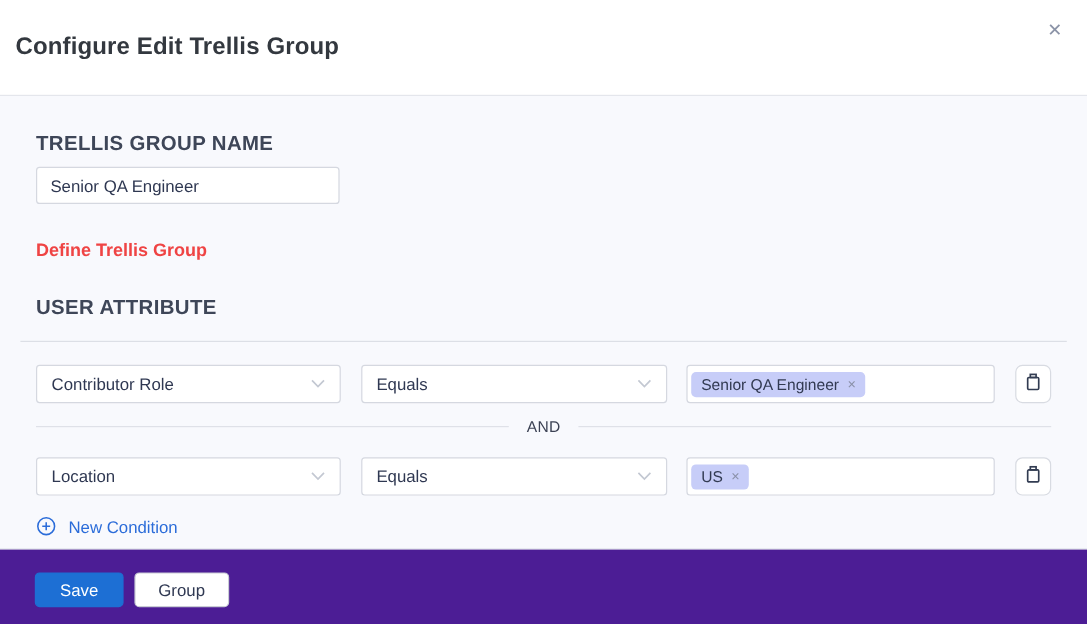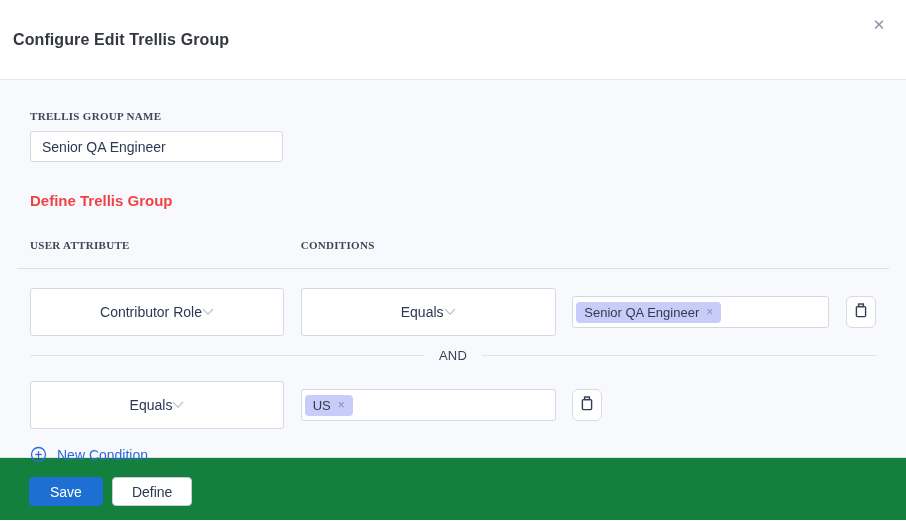--- a/index.html
+++ b/index.html
@@ -1,54 +1,54 @@
 <!DOCTYPE html>
 <html><head>
 <meta charset="utf-8">
 <style>
   html,body { margin:0; padding:0; background:#fff; font-family:"Liberation Sans", sans-serif; }
   .modal { width:906px; height:521px; background:#fff; position:relative; box-sizing:border-box; overflow:hidden; }
 
   
   .modal-header { height:80px; box-sizing:border-box; border-bottom:1px solid #e4e6ec; display:flex; align-items:center; padding-left:13px; background:#fff; }
-  .modal-title { font-size:16px; font-weight:700; color:#33383f; letter-spacing:.1px; }
+  .modal-title { font-size:20px; font-weight:700; color:#33383f; letter-spacing:.1px; }
   .close-btn { position:absolute; top:14px; right:16px; width:22px; height:22px; display:flex; align-items:center; justify-content:center; color:#8b93a7; font-size:15px; cursor:pointer; background:none; border:none; padding:0; }
 
   
   .modal-body { background:#f8f9fd; height:378px; box-sizing:border-box; border-bottom:1px solid #dde0e8; padding:30px 30px 0 30px; }
 
-  .field-label { font-size:11px; font-weight:700; color:#3e4658; letter-spacing:.3px;font-family:Liberation Serif, serif; }
+  .field-label { font-size:17px; font-weight:700; color:#3e4658; letter-spacing:.3px; }
   .name-input { display:block; margin-top:9px; width:253px; height:31px; box-sizing:border-box; border:1px solid #d5d8e0; border-radius:3px; background:#fff; padding:0 11px; font-size:14px; color:#2f3852; font-family:"Liberation Sans", sans-serif; outline:none; }
 
   .section-heading { margin-top:30px; font-size:15px; font-weight:700; color:#ef4444; }
 
   .cond-grid { display:grid; grid-template-columns:254px 255px 257px 30px; justify-content:space-between; align-items:center; }
   .headers-row { margin-top:30px; }
   .divider { height:1px; background:#dcdfe6; margin:17px -13px 0 -13px; }
   .row { margin-top:19px; }
 
-  .select-box { height:48px; box-sizing:border-box; background:#fff; border:1px solid #d5d8e0; border-radius:3px; display:flex; align-items:center; justify-content:center; padding:0 12px; font-size:14px; color:#2f3852; cursor:pointer; }
+  .select-box { height:32px; box-sizing:border-box; background:#fff; border:1px solid #d5d8e0; border-radius:3px; display:flex; align-items:center; justify-content:space-between; padding:0 12px; font-size:14px; color:#2f3852; cursor:pointer; }
   .chevron { display:flex; align-items:center; }
 
   .value-box { height:32px; box-sizing:border-box; background:#fff; border:1px solid #d5d8e0; border-radius:3px; display:flex; align-items:center; padding:0 3px; cursor:text; }
   .tag { background:#c7cdf8; color:#323a52; border-radius:4px; padding:4px 8px; font-size:13px; display:inline-flex; align-items:center; gap:7px; line-height:1; white-space:nowrap; }
   .tag-x { color:#8a90a8; font-size:12px; cursor:pointer; line-height:1; }
 
   .trash-btn { width:30px; height:32px; box-sizing:border-box; background:#fff; border:1px solid #d8dbe2; border-radius:6px; display:flex; align-items:center; justify-content:center; cursor:pointer; padding:0; }
 
   .and-sep { display:flex; align-items:center; margin-top:10px; margin-bottom:-1px; height:18px; }
   .and-line { flex:1; height:1px; background:#dfe1e8; }
   .and-text { margin:0 15px; font-size:13px; color:#3c4254; font-weight:500; letter-spacing:.2px;text-align:right; }
   .row2 { margin-top:18px; }
 
   .new-condition { margin-top:17px; display:inline-flex; align-items:center; gap:10px; color:#2b6cd9; font-size:14px; cursor:pointer; }
   .new-condition .plus { display:flex; align-items:center; }
 
   
-  .modal-footer { height:62px; box-sizing:border-box; background:#15803d; display:flex; align-items:flex-start; padding:19px 0 0 29px; gap:9px; }
+  .modal-footer { height:62px; box-sizing:border-box; background:#4c1d95; display:flex; align-items:flex-start; padding:19px 0 0 29px; gap:9px; }
   .btn { height:29px; box-sizing:border-box; border-radius:4px; font-size:14px; font-family:"Liberation Sans", sans-serif; cursor:pointer; display:inline-flex; align-items:center; }
   .btn-primary { background:#1d6fd4; color:#fff; border:1px solid #1d6fd4; padding:0 20px; }
   .btn-secondary { background:#fff; color:#2f3852; border:1px solid #c9ccd5; padding:0 19px; }
 </style>
 </head>
 <body>
 
 <div class="modal">
 
   <div class="modal-header">
@@ -58,21 +58,20 @@
 
   <div class="modal-body">
 
     <div class="field-label">TRELLIS GROUP NAME</div>
     <input class="name-input" type="text" value="Senior QA Engineer" style="">
 
     <div class="section-heading">Define Trellis Group</div>
 
     <div class="cond-grid headers-row">
       <div class="field-label">USER ATTRIBUTE</div>
-      <div class="field-label">CONDITIONS</div>
       <div></div>
     </div>
 
     <div class="divider"></div>
 
     
     <div class="cond-grid row">
       <div class="select-box">
         <span>Contributor Role</span>
         <span class="chevron">
@@ -108,20 +107,28 @@
     
     <div class="and-sep">
       <div class="and-line"></div>
       <div class="and-text">AND</div>
       <div class="and-line"></div>
     </div>
 
     
     <div class="cond-grid row2">
       <div class="select-box">
+        <span>Location</span>
+        <span class="chevron">
+          <svg width="12" height="8" viewBox="0 0 12 8">
+              <polyline points="1,1 6,6.2 11,1" fill="none" stroke="#c3c8d2" stroke-width="1.4"></polyline>
+            </svg>
+        </span>
+      </div>
+      <div class="select-box">
         <span>Equals</span>
         <span class="chevron">
           <svg width="12" height="8" viewBox="0 0 12 8">
               <polyline points="1,1 6,6.2 11,1" fill="none" stroke="#c3c8d2" stroke-width="1.4"></polyline>
             </svg>
         </span>
       </div>
       <div class="value-box">
         <span class="tag">
           <span>US</span>
@@ -146,16 +153,16 @@
           <line x1="5.2" y1="8.5" x2="11.8" y2="8.5"></line>
         </svg>
       </span>
       <span>New Condition</span>
     </div>
 
   </div>
 
   <div class="modal-footer">
     <button class="btn btn-primary">Save</button>
-    <button class="btn btn-secondary">Define</button>
+    <button class="btn btn-secondary">Group</button>
   </div>
 
 </div>
 
 </body></html>

